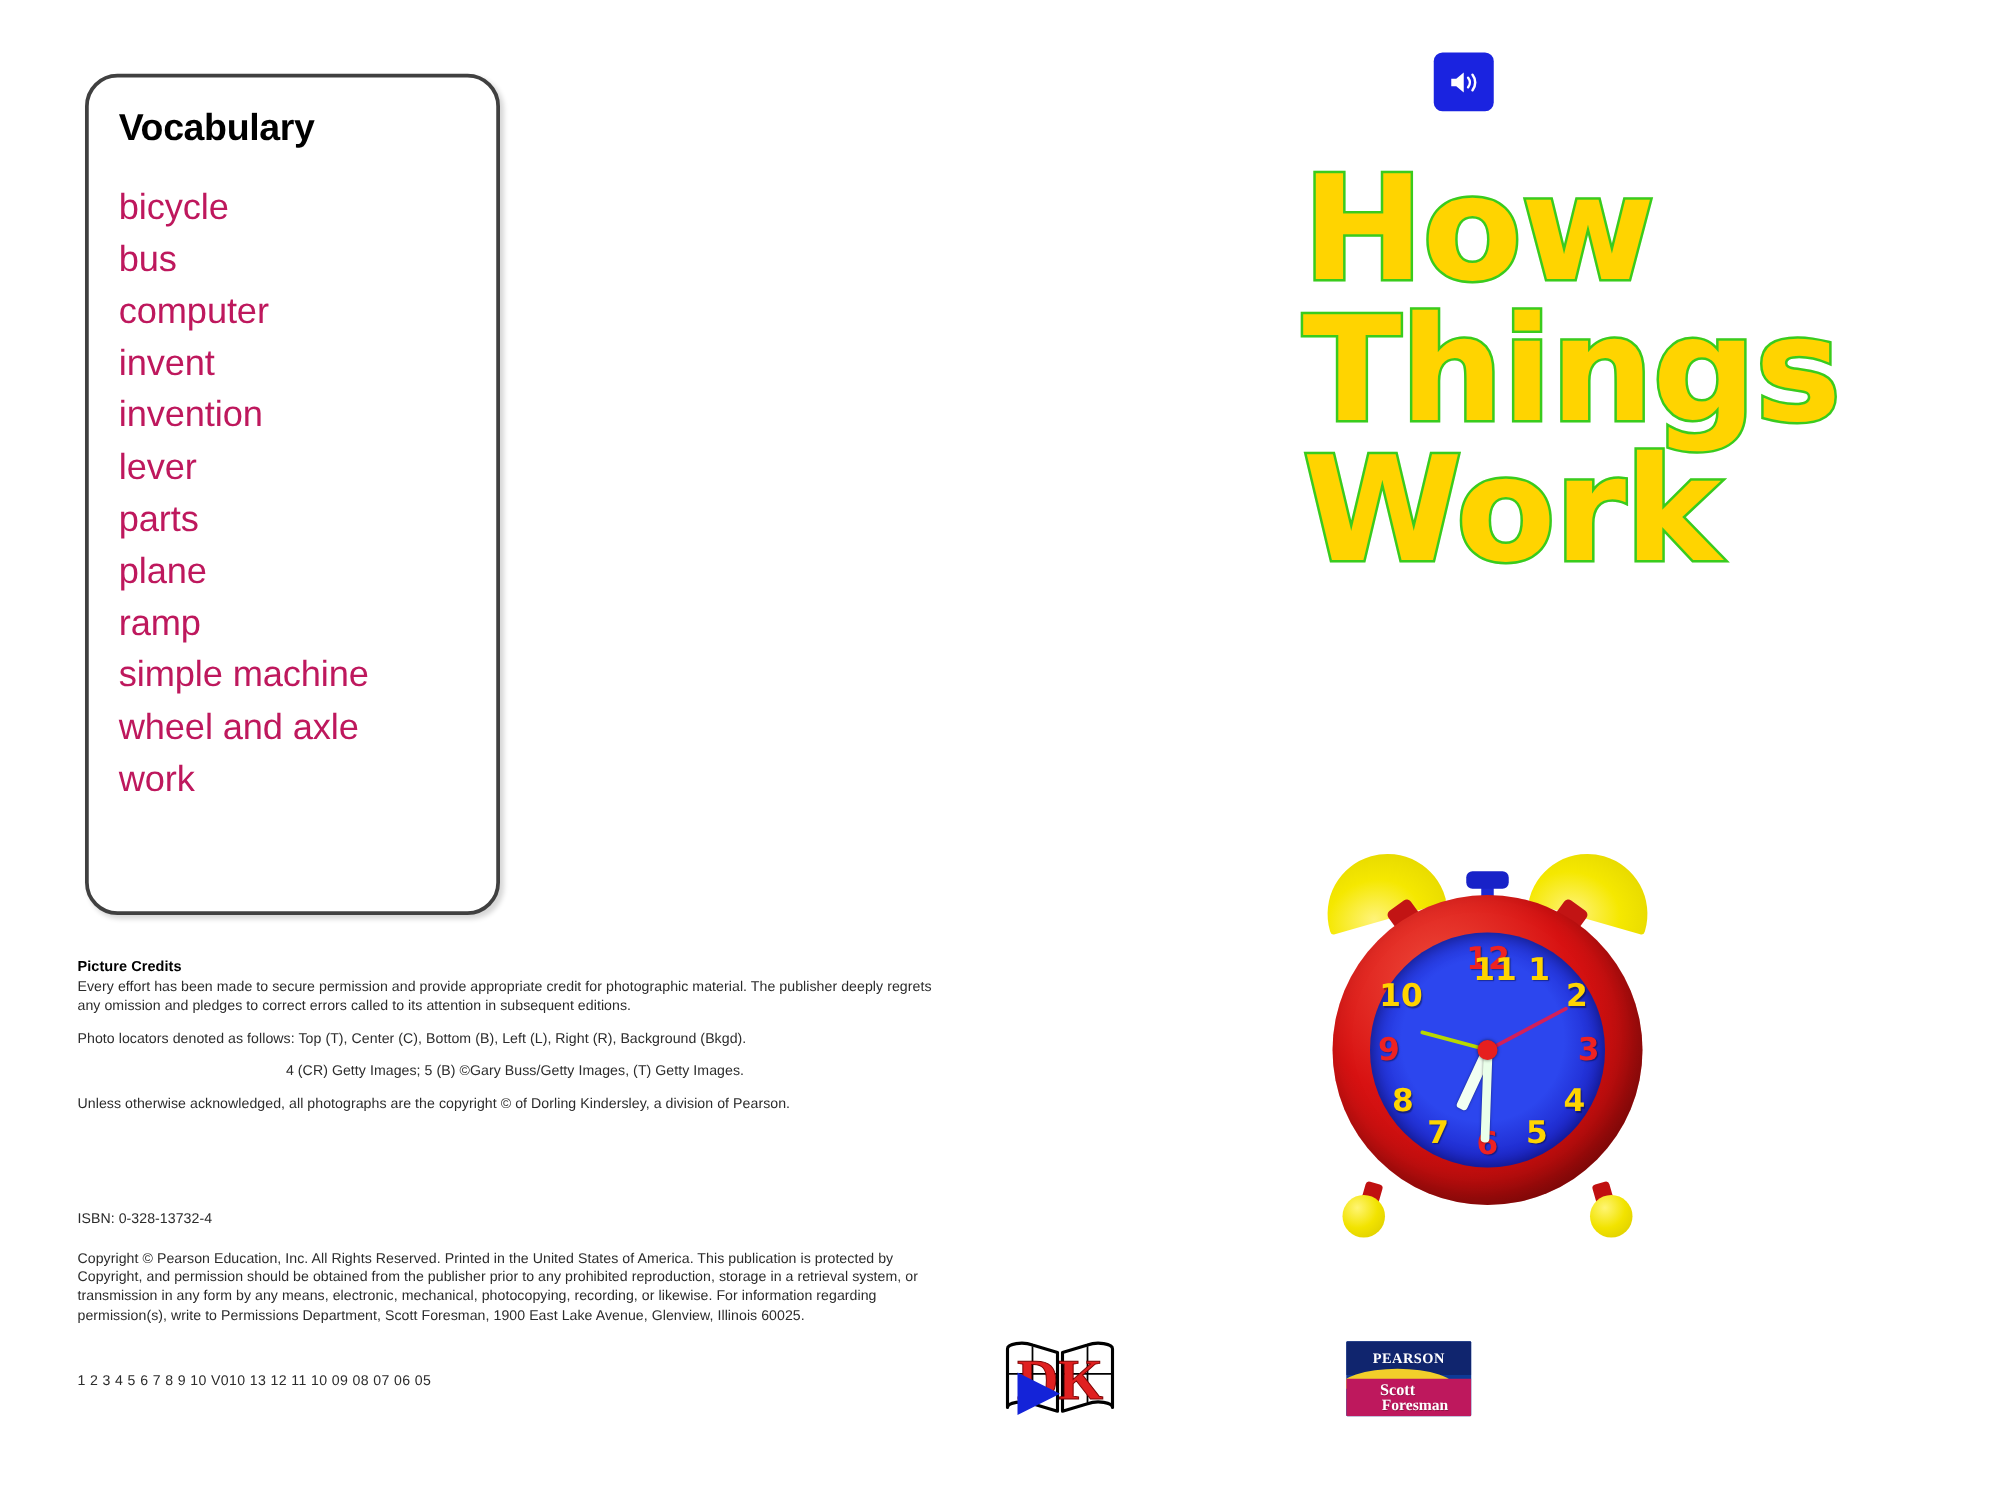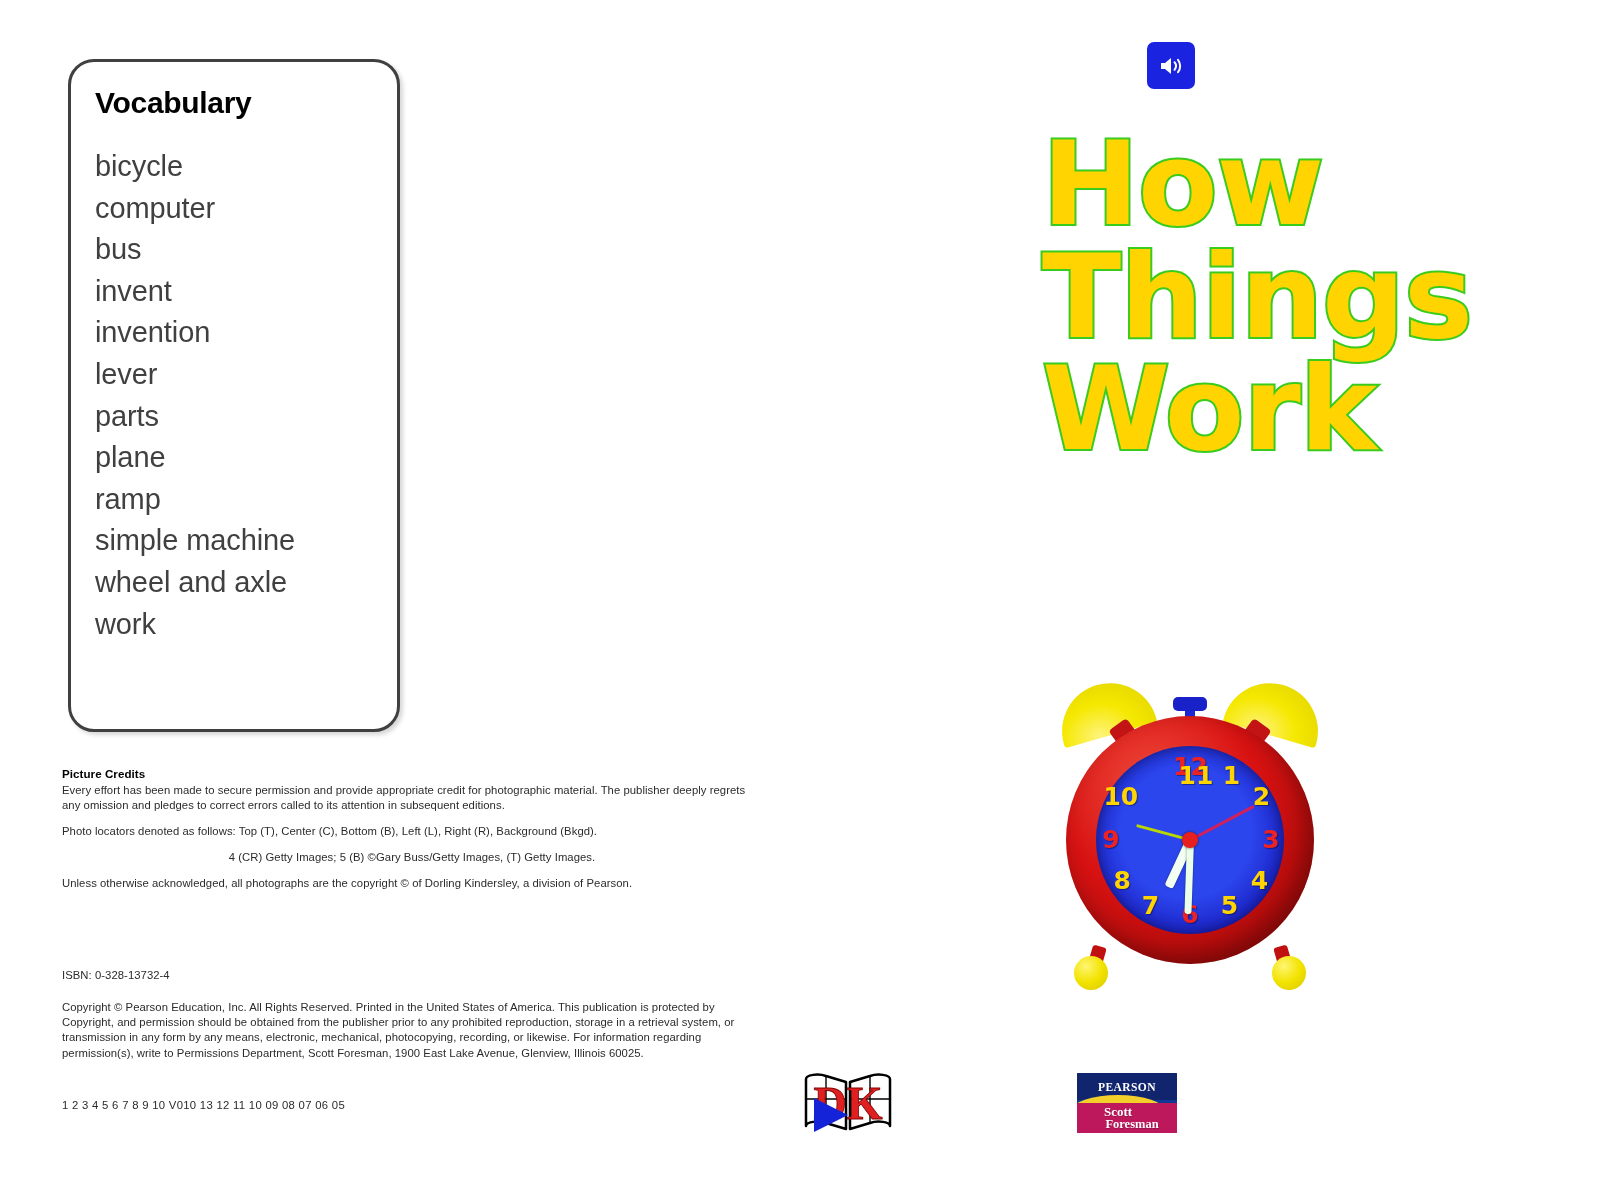--- a/index.html
+++ b/index.html
@@ -51,21 +51,21 @@
     left: 24px;
     top: 84px;
     right: 10px;
     list-style: none;
     margin: 0;
     padding: 0;
   }
   #vocab-list li {
     font-size: 29px;
     line-height: 41.6px;
-    color: #404040;
+    color: #be185d;
     white-space: nowrap;
     letter-spacing: -0.1px;
   }
 
   
   .fineprint {
     position: absolute;
     left: 62px;
     font-size: 11.3px;
     line-height: 15.2px;
@@ -341,22 +341,22 @@
 </style>
 </head>
 <body>
 
 <div id="left-page">
 
   <div id="vocab-box">
     <div id="vocab-title">Vocabulary</div>
     <ul id="vocab-list">
       <li>bicycle</li>
+      <li>bus</li>
       <li>computer</li>
-      <li>bus</li>
       <li>invent</li>
       <li>invention</li>
       <li>lever</li>
       <li>parts</li>
       <li>plane</li>
       <li>ramp</li>
       <li>simple machine</li>
       <li>wheel and axle</li>
       <li>work</li>
     </ul>

